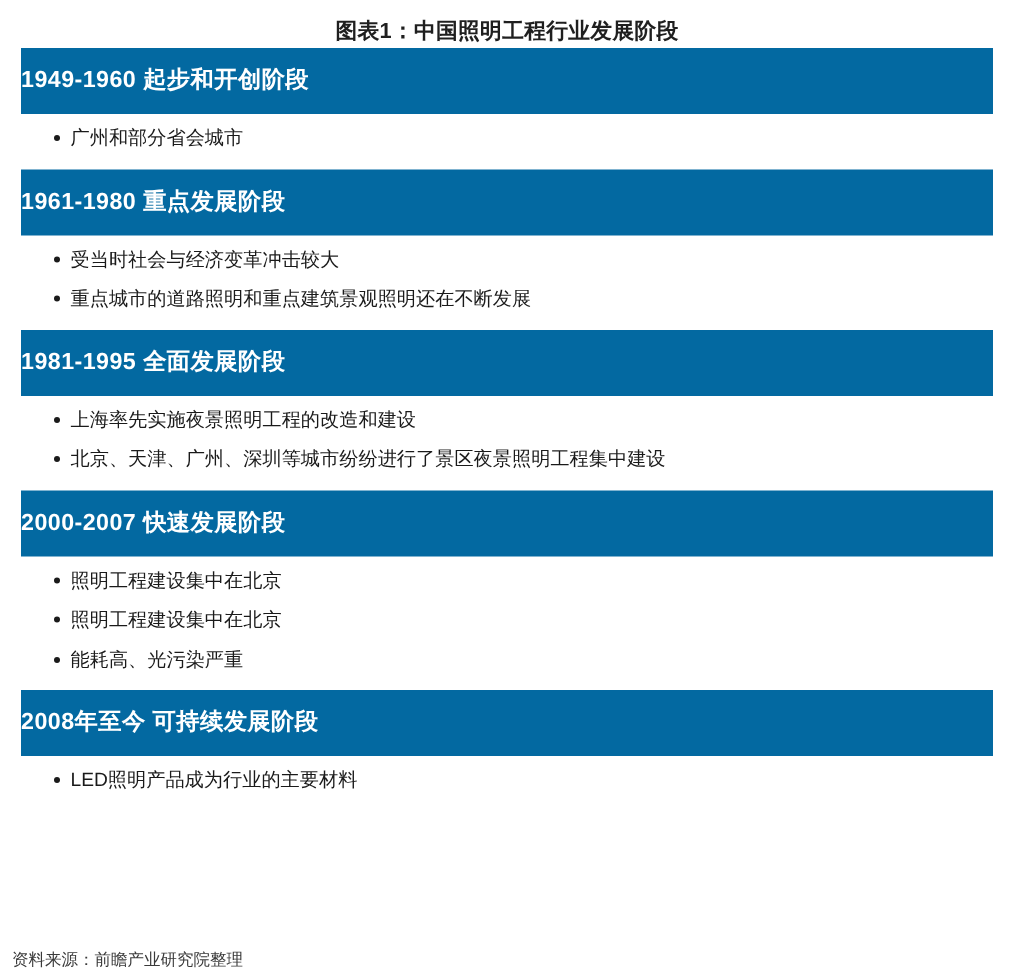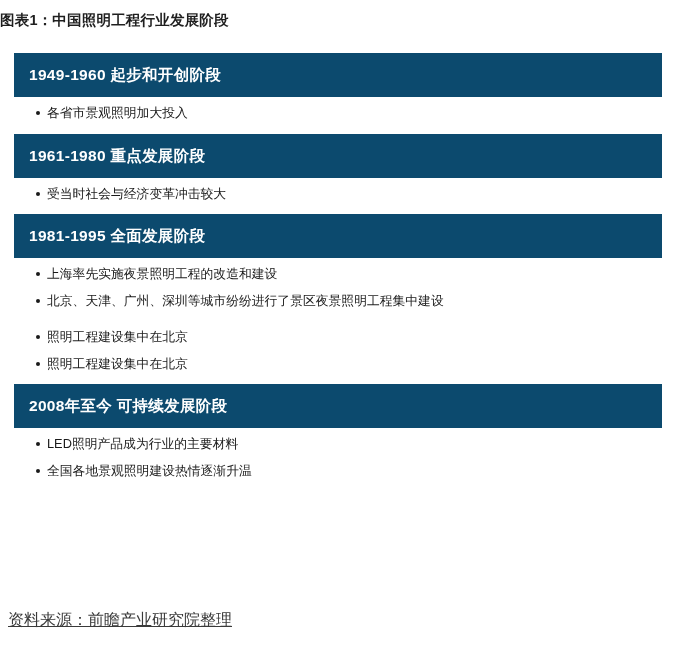--- a/index.html
+++ b/index.html
@@ -16,40 +16,40 @@
     overflow: hidden;
   }
   .page {
     width: 676px;
     height: 651px;
     box-sizing: border-box;
     padding: 0;
     position: relative;
   }
   .chart-title {
+    text-align: center;
     font-size: 14.5px;
     font-weight: bold;
     color: #1f1f1f;
-    padding: 11px 0 23px 0;
+    padding: 11px 0 2px 0;
     letter-spacing: 0.2px;
   }
   .stages {
     padding: 0 14px;
   }
   .stage {
     margin-bottom: 4px;
   }
   .stage-header {
-    background: #0c4a6e;
+    background: #0369a1;
     color: #ffffff;
     font-size: 15.5px;
     font-weight: bold;
     height: 44px;
     line-height: 44px;
-    padding-left: 15px;
     box-sizing: border-box;
     letter-spacing: 0.3px;
   }
   .bullets {
     padding: 7px 0 5px 22px;
   }
   .bullet {
     font-size: 12.8px;
     color: #1a1a1a;
     line-height: 1.45;
@@ -66,24 +66,23 @@
     top: 7px;
     width: 4px;
     height: 4px;
     background: #1a1a1a;
     border-radius: 50%;
     display: block;
   }
   .source {
     position: absolute;
     left: 8px;
-    bottom: 20px;
-    font-size: 16px;
+    bottom: 4px;
+    font-size: 11px;
     color: #3a3a3a;
-    text-decoration: underline;
   }
   .footer-rule {
     position: absolute;
     left: 0;
     right: 0;
     bottom: 8px;
     height: 1px;
     background: transparent;
   }
 </style>
@@ -92,51 +91,53 @@
 
 <div class="page">
 
   <div class="chart-title">图表1：中国照明工程行业发展阶段</div>
 
   <div class="stages">
 
     <div class="stage">
       <div class="stage-header">1949-1960 起步和开创阶段</div>
       <div class="bullets">
-        <p class="bullet"><span class="dot"></span><span>各省市景观照明加大投入</span></p>
+        <p class="bullet"><span class="dot"></span><span>广州和部分省会城市</span></p>
       </div>
     </div>
 
     <div class="stage">
       <div class="stage-header">1961-1980 重点发展阶段</div>
       <div class="bullets">
         <p class="bullet"><span class="dot"></span><span>受当时社会与经济变革冲击较大</span></p>
+        <p class="bullet"><span class="dot"></span><span>重点城市的道路照明和重点建筑景观照明还在不断发展</span></p>
       </div>
     </div>
 
     <div class="stage">
       <div class="stage-header">1981-1995 全面发展阶段</div>
       <div class="bullets">
         <p class="bullet"><span class="dot"></span><span>上海率先实施夜景照明工程的改造和建设</span></p>
         <p class="bullet"><span class="dot"></span><span>北京、天津、广州、深圳等城市纷纷进行了景区夜景照明工程集中建设</span></p>
       </div>
     </div>
 
     <div class="stage">
+      <div class="stage-header">2000-2007 快速发展阶段</div>
       <div class="bullets">
         <p class="bullet"><span class="dot"></span><span>照明工程建设集中在北京</span></p>
         <p class="bullet"><span class="dot"></span><span>照明工程建设集中在北京</span></p>
+        <p class="bullet"><span class="dot"></span><span>能耗高、光污染严重</span></p>
       </div>
     </div>
 
     <div class="stage">
       <div class="stage-header">2008年至今 可持续发展阶段</div>
       <div class="bullets">
         <p class="bullet"><span class="dot"></span><span>LED照明产品成为行业的主要材料</span></p>
-        <p class="bullet"><span class="dot"></span><span>全国各地景观照明建设热情逐渐升温</span></p>
       </div>
     </div>
 
   </div>
 
   <div class="source">资料来源：前瞻产业研究院整理</div>
   <div class="footer-rule"></div>
 
 </div>
 

